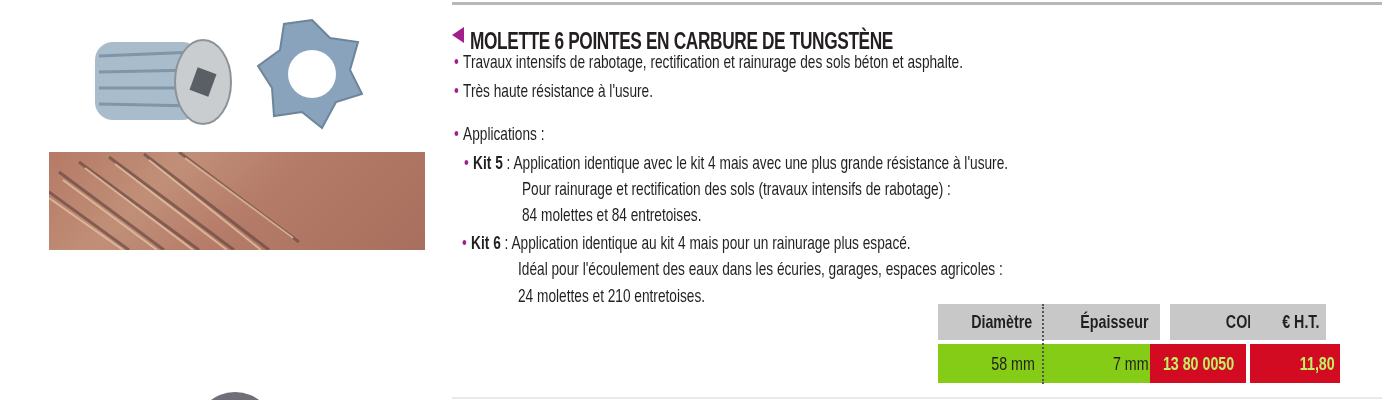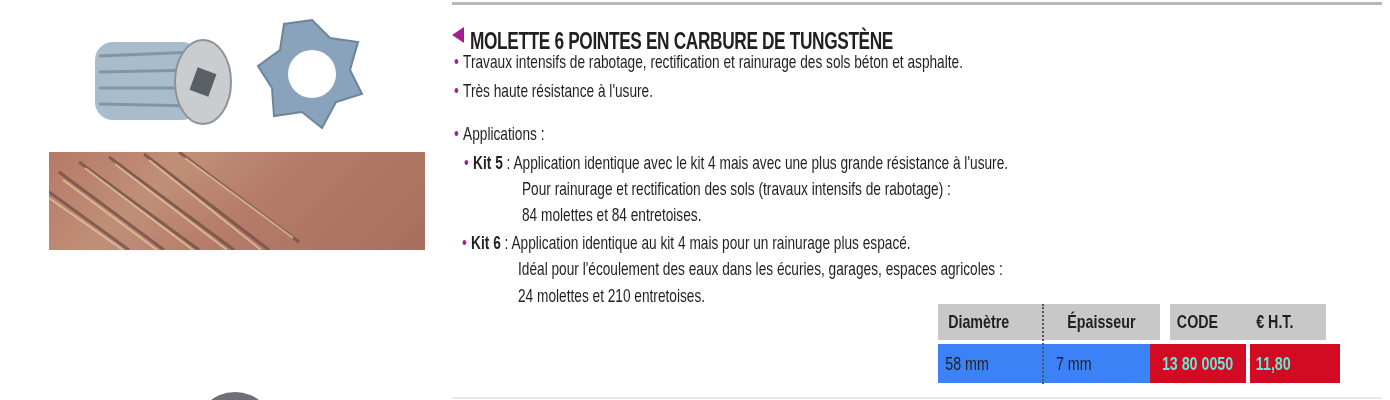--- a/index.html
+++ b/index.html
@@ -22,24 +22,24 @@
   .title .arrow { width:0; height:0; border-top:8px solid transparent; border-bottom:8px solid transparent;
      border-right:12px solid #a0208c; margin-right:6px; }
   .title .txt { font-weight:bold; font-size:24px; letter-spacing:-0.5px; transform:scaleX(0.72); transform-origin:0 50%; white-space:nowrap; }
 
   .line { position:absolute; font-size:19px; white-space:nowrap; transform:scaleX(0.72); transform-origin:0 0; }
   .bullet { color:#a0208c; margin-right:6px; }
   .b { font-weight:bold; }
 
   
   .tbl { position:absolute; left:938px; top:304px; }
-  .th, .td { position:absolute; height:36px; display:flex; align-items:center; justify-content:flex-start; }
+  .th, .td { position:absolute; height:36px; display:flex; align-items:center; justify-content:flex-end; }
   .th { background:#c8c8c8; font-weight:bold; font-size:19px; }
-  .td { background:#3b82f6; font-size:19px; top:40px; height:39px; }
-  .td.red { background:#d20a22; color:#5eead4; font-weight:bold; }
+  .td { background:#84cc16; font-size:19px; top:40px; height:39px; }
+  .td.red { background:#d20a22; color:#bef264; font-weight:bold; }
   .th span, .td span { display:inline-block; transform:scaleX(0.75); white-space:nowrap; }
   .dots { position:absolute; left:104px; top:0; height:80px; border-left:2px dotted #555; }
 </style>
 </head>
 <body>
 
 <div class="img-molette">
   <svg width="150" height="112" viewBox="0 0 150 112">
     <rect x="10" y="20" width="105" height="78" rx="18" fill="#a9bccb"></rect>
     <g stroke="#7f95a8" stroke-width="3">

